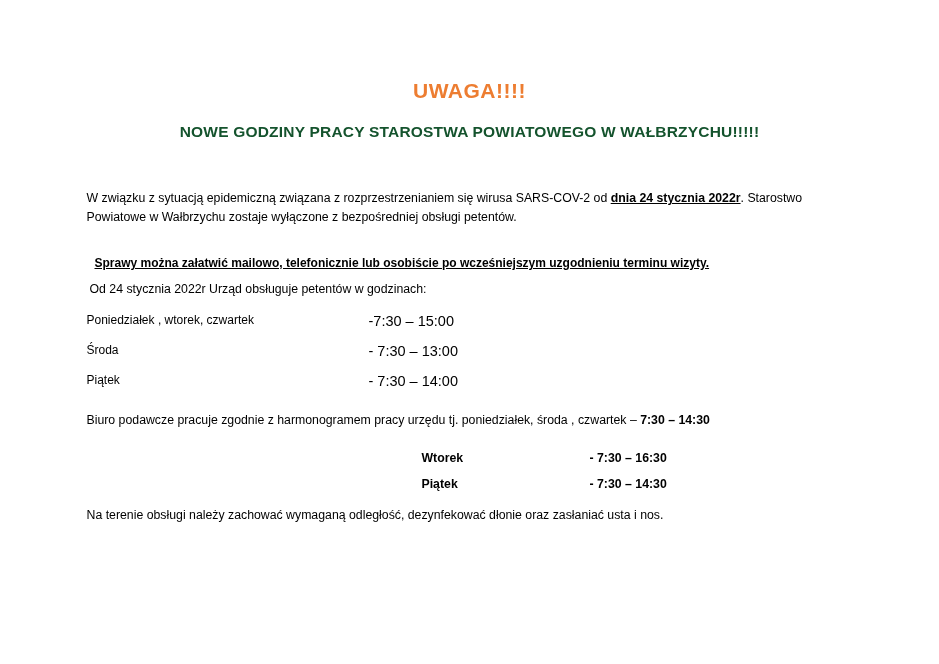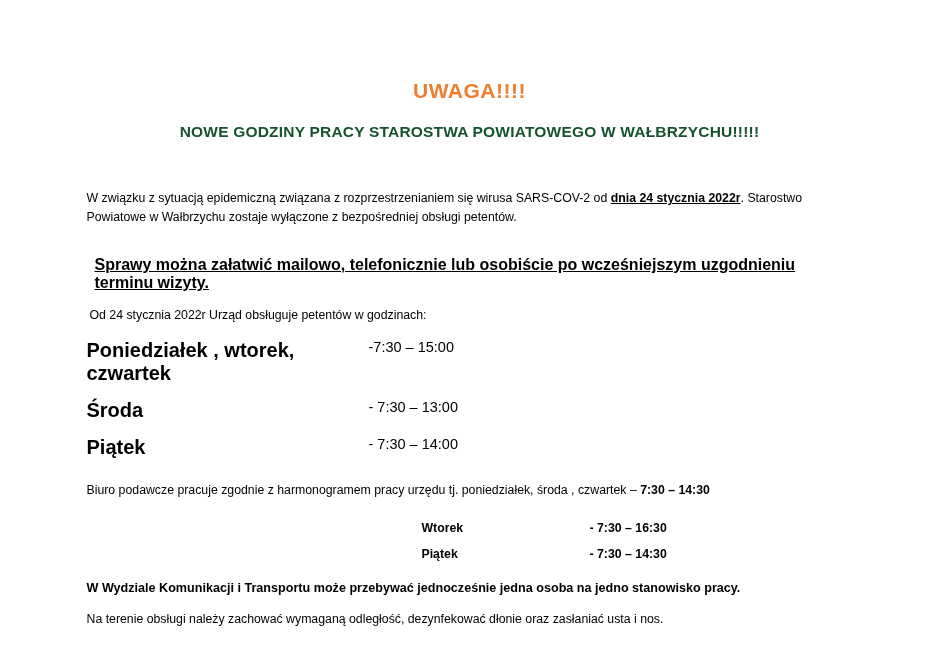--- a/index.html
+++ b/index.html
@@ -56,40 +56,40 @@
   }
   .bold {
     font-weight: bold;
   }
   .u-bold {
     font-weight: bold;
     text-decoration: underline;
   }
   .p-contact {
     margin-top: 29px;
-    font-size: 16px;
+    font-size: 12px;
     font-weight: bold;
     text-decoration: underline;
     padding-left: 8px;
   }
   .p-hours-intro {
     margin-top: 8px;
     font-size: 12.3px;
     padding-left: 3px;
   }
   .hours-table {
     margin-top: 17px;
     width: 100%;
     border-collapse: collapse;
   }
   .hours-table td {
     padding: 0 0 14px 0;
     vertical-align: top;
-    font-size: 20px;
-    font-weight: bold;
+    font-size: 12px;
+    font-weight: normal;
   }
   .hours-table td.day {
     width: 282px;
   }
   .hours-table td.time {
     font-weight: normal;
     font-size: 14.5px;
   }
   .hours-table tr:last-child td {
     padding-bottom: 0;
@@ -173,18 +173,17 @@
           <td class="bday">Wtorek</td>
           <td class="btime">- 7:30 – 16:30</td>
         </tr>
         <tr>
           <td class="bday">Piątek</td>
           <td class="btime">-  7:30 – 14:30</td>
         </tr>
       </tbody>
     </table>
 
-    <p class="p-komunikacja">W Wydziale Komunikacji i Transportu może przebywać jednocześnie jedna osoba na jedno stanowisko pracy.</p>
 
     <p class="p-teren">Na terenie obsługi należy zachować wymaganą odległość, dezynfekować dłonie oraz zasłaniać usta i nos.</p>
 
   </div>
 </div>
 
 </body></html>

